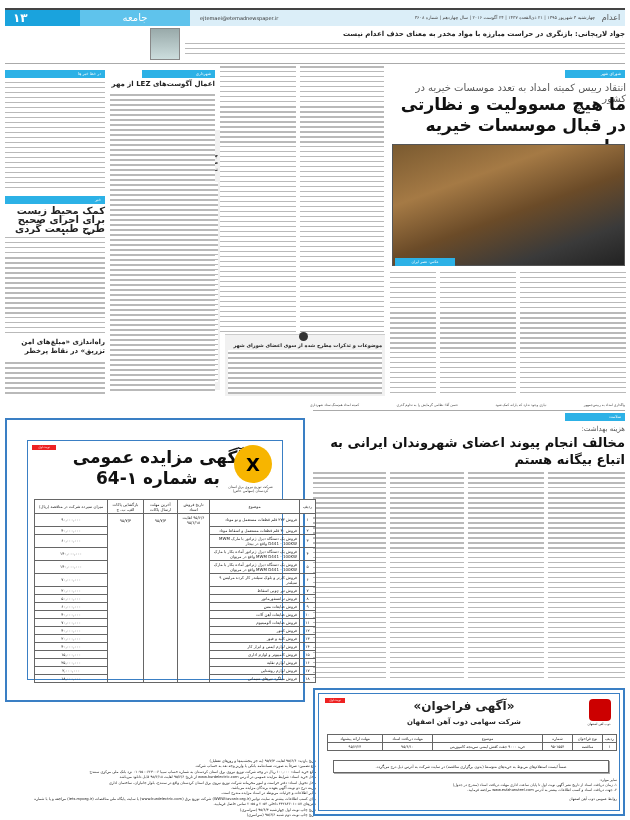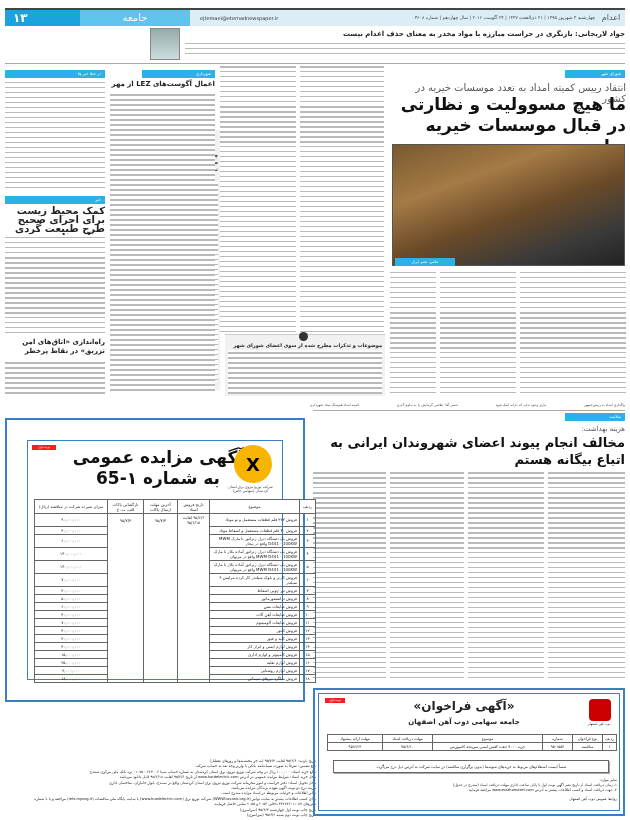--- a/index.html
+++ b/index.html
@@ -103,38 +103,38 @@
   <div style="position:absolute;left:0;top:0;width:6px;height:6px;border-radius:50%;background:#2cb1e6"></div>
   <div style="position:absolute;left:7px;top:0;width:6px;height:6px;border-radius:50%;background:#2cb1e6"></div>
 </div>
 <div class="abs lines" style="left:110px;top:92px;width:105px;height:300px"></div>
 
 <div class="abs tag" style="left:5px;top:70px;width:100px">در خط خبر ها</div>
 <div class="abs lines" style="left:5px;top:80px;width:100px;height:112px"></div>
 <div class="abs tag" style="left:5px;top:196px;width:100px">خبر</div>
 <div class="abs rtl" style="left:5px;top:206px;width:100px;font-size:10px;line-height:9px;font-weight:bold">کمک محیط زیست برای اجرای صحیح طرح طبیعت گردی در آشوراده</div>
 <div class="abs lines" style="left:5px;top:235px;width:100px;height:100px"></div>
-<div class="abs rtl" style="left:5px;top:338px;width:100px;font-size:7px;line-height:9px;font-weight:bold">راه‌اندازی «اتاق‌های امن تزریق» در نقاط پرخطر</div>
+<div class="abs rtl" style="left:5px;top:338px;width:100px;font-size:7px;line-height:9px;font-weight:bold">راه‌اندازی «مبلغ‌های امن تزریق» در نقاط پرخطر</div>
 <div class="abs lines" style="left:5px;top:360px;width:100px;height:36px"></div>
 
 <div class="abs rule" style="left:313px;top:410px;width:312px"></div>
 <div class="abs tag" style="left:565px;top:413px;width:60px">سلامت</div>
 <div class="abs rtl" style="left:313px;top:425px;width:312px;font-size:7px;color:#555">هزینه بهداشت:</div>
 <div class="abs rtl" style="left:313px;top:434px;width:312px;font-size:13px;line-height:17px;font-weight:bold;color:#111">مخالف انجام پیوند اعضای شهروندان ایرانی به اتباع بیگانه هستم</div>
 <div class="abs lines" style="left:548px;top:470px;width:77px;height:212px"></div>
 <div class="abs lines" style="left:468px;top:470px;width:76px;height:212px"></div>
 <div class="abs lines" style="left:390px;top:470px;width:74px;height:212px"></div>
 <div class="abs lines" style="left:313px;top:470px;width:73px;height:212px"></div>
 
 <div id="ad1" class="abs">
   <div id="ad1-inner">
     <div id="ad1-badge">نوبت اول</div>
     <div id="ad1-title">
       <div>آگهی مزایده عمومی</div>
-      <div>به شماره ۱-65</div>
+      <div>به شماره ۱-64</div>
     </div>
     <div id="ad1-logo">X</div>
     <div id="ad1-logo-cap" class="rtl">شرکت توزیع نیروی برق استان کردستان (سهامی خاص)</div>
     <table id="ad1-table" class="rtl" dir="rtl">
       <thead>
         <tr>
           <th style="width:16px">ردیف</th>
           <th style="width:90px">موضوع</th>
           <th style="width:32px">تاریخ فروش اسناد</th>
           <th style="width:34px">آخرین مهلت ارسال پاکات</th>
@@ -301,21 +301,21 @@
       <div>تاریخ چاپ نوبت اول چهارشنبه ۹۵/۶/۳ (سراسری)</div>
       <div>تاریخ چاپ نوبت دوم شنبه ۹۵/۶/۶ (سراسری)</div>
     </div>
   </div>
 </div>
 
 <div id="ad2" class="abs">
   <div id="ad2-inner">
     <div id="ad2-badge">نوبت اول</div>
     <div id="ad2-title">«آگهی فراخوان»</div>
-    <div id="ad2-sub">جامعه سهامی ذوب آهن اصفهان</div>
+    <div id="ad2-sub">شرکت سهامی ذوب آهن اصفهان</div>
     <div id="ad2-logo"></div>
     <div id="ad2-logo-cap">ذوب آهن اصفهان</div>
     <table id="ad2-table" dir="rtl">
       <tbody>
           <tr>
         <td style="width:14px">ردیف</td>
         <td style="width:30px">نوع فراخوان</td>
         <td style="width:30px">شماره</td>
         <td style="width:110px">موضوع</td>
         <td style="width:50px">مهلت دریافت اسناد</td>

